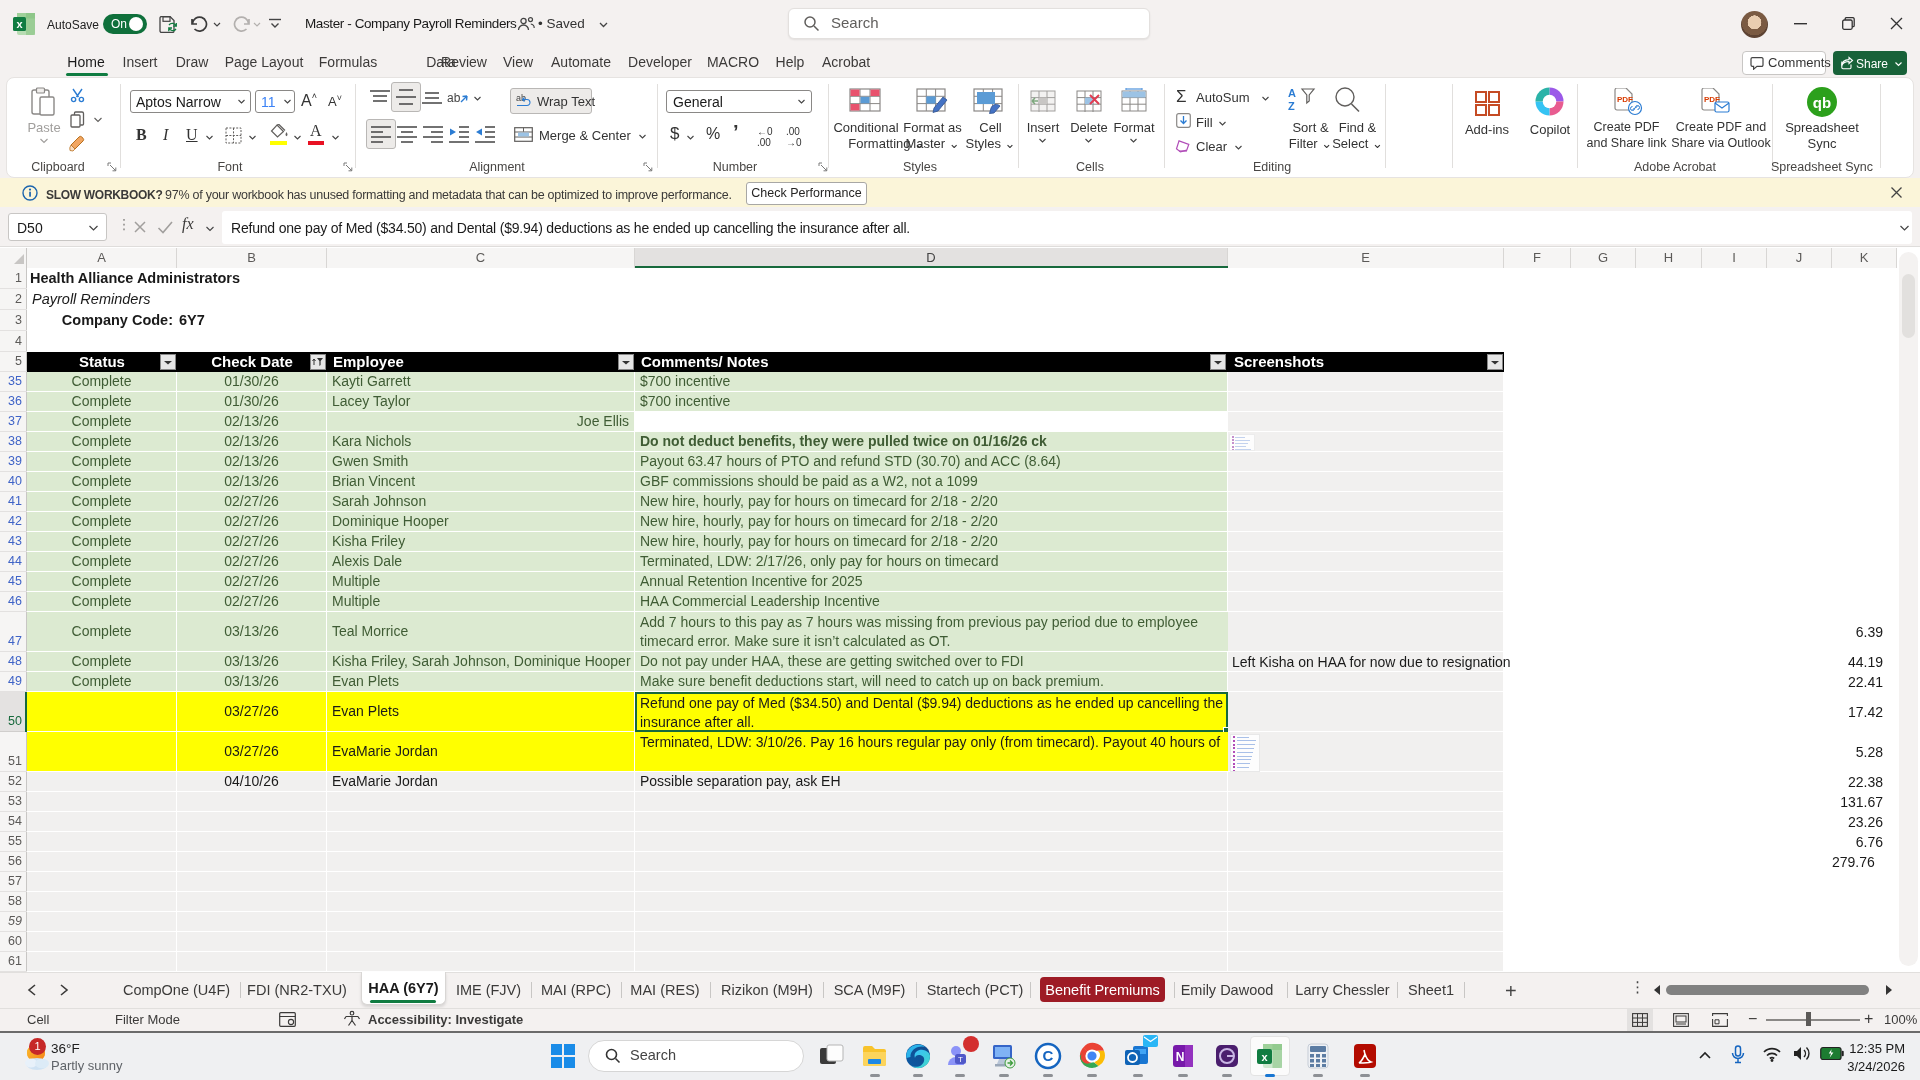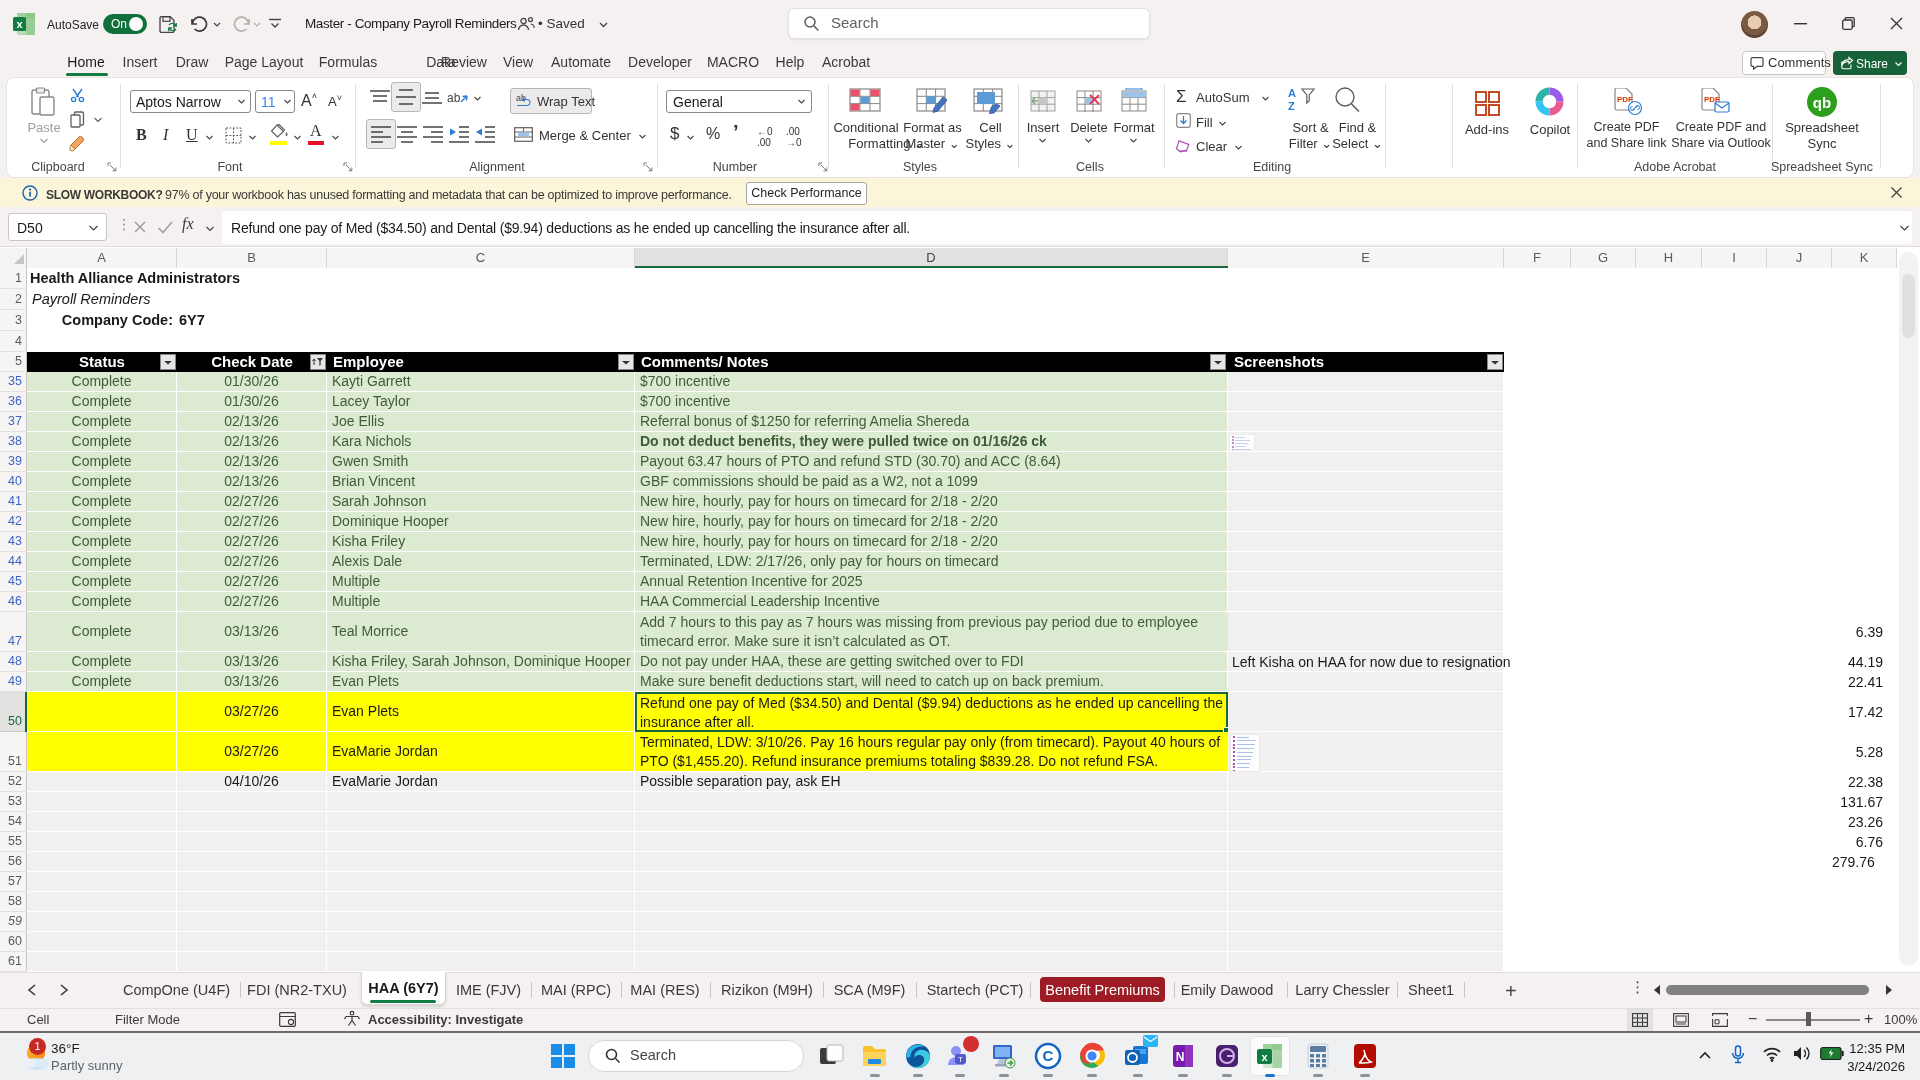--- a/index.html
+++ b/index.html
@@ -574,22 +574,21 @@
 <div class="abs" style="left:327px;top:124px;width:308px;height:20px;background:#dcead1;border-bottom:1px solid #fff;border-right:1px solid #fff;color:#3f5c34;font-size:14px;white-space:nowrap;overflow:hidden;line-height:19px;text-align:left;padding-left:5px;padding-right:5px;">Kayti Garrett</div>
 <div class="abs" style="left:635px;top:124px;width:593px;height:20px;background:#dcead1;border-bottom:1px solid #fff;border-right:1px solid #fff;color:#3f5c34;font-size:14px;white-space:nowrap;overflow:hidden;line-height:19px;text-align:left;padding-left:5px;padding-right:5px;">$700 incentive</div>
 <div class="abs" style="left:1228px;top:124px;width:276px;height:20px;background:#f1f0ef;border-bottom:1px solid #fff;border-right:1px solid #fff;color:#1a1a1a;font-size:14px;white-space:nowrap;overflow:hidden;line-height:19px;text-align:left;padding-left:5px;padding-right:5px;"></div>
 <div class="abs" style="left:27px;top:144px;width:150px;height:20px;background:#dcead1;border-bottom:1px solid #fff;border-right:1px solid #fff;color:#3f5c34;font-size:14px;white-space:nowrap;overflow:hidden;line-height:19px;text-align:center;padding-left:5px;padding-right:5px;">Complete</div>
 <div class="abs" style="left:177px;top:144px;width:150px;height:20px;background:#dcead1;border-bottom:1px solid #fff;border-right:1px solid #fff;color:#3f5c34;font-size:14px;white-space:nowrap;overflow:hidden;line-height:19px;text-align:center;padding-left:5px;padding-right:5px;">01/30/26</div>
 <div class="abs" style="left:327px;top:144px;width:308px;height:20px;background:#dcead1;border-bottom:1px solid #fff;border-right:1px solid #fff;color:#3f5c34;font-size:14px;white-space:nowrap;overflow:hidden;line-height:19px;text-align:left;padding-left:5px;padding-right:5px;">Lacey Taylor</div>
 <div class="abs" style="left:635px;top:144px;width:593px;height:20px;background:#dcead1;border-bottom:1px solid #fff;border-right:1px solid #fff;color:#3f5c34;font-size:14px;white-space:nowrap;overflow:hidden;line-height:19px;text-align:left;padding-left:5px;padding-right:5px;">$700 incentive</div>
 <div class="abs" style="left:1228px;top:144px;width:276px;height:20px;background:#f1f0ef;border-bottom:1px solid #fff;border-right:1px solid #fff;color:#1a1a1a;font-size:14px;white-space:nowrap;overflow:hidden;line-height:19px;text-align:left;padding-left:5px;padding-right:5px;"></div>
 <div class="abs" style="left:27px;top:164px;width:150px;height:20px;background:#dcead1;border-bottom:1px solid #fff;border-right:1px solid #fff;color:#3f5c34;font-size:14px;white-space:nowrap;overflow:hidden;line-height:19px;text-align:center;padding-left:5px;padding-right:5px;">Complete</div>
 <div class="abs" style="left:177px;top:164px;width:150px;height:20px;background:#dcead1;border-bottom:1px solid #fff;border-right:1px solid #fff;color:#3f5c34;font-size:14px;white-space:nowrap;overflow:hidden;line-height:19px;text-align:center;padding-left:5px;padding-right:5px;">02/13/26</div>
-<div class="abs" style="left:327px;top:164px;width:308px;height:20px;background:#dcead1;border-bottom:1px solid #fff;border-right:1px solid #fff;color:#3f5c34;font-size:14px;white-space:nowrap;overflow:hidden;line-height:19px;text-align:left;padding-left:5px;padding-right:5px;">Joe Ellis</div>
-<div class="abs" style="left:635px;top:164px;width:593px;height:20px;background:#dcead1;border-bottom:1px solid #fff;border-right:1px solid #fff;color:#3f5c34;font-size:14px;white-space:nowrap;overflow:hidden;line-height:19px;text-align:left;padding-left:5px;padding-right:5px;">Referral bonus of $1250 for referring Amelia Shereda</div>
+<div class="abs" style="left:327px;top:164px;width:308px;height:20px;background:#dcead1;border-bottom:1px solid #fff;border-right:1px solid #fff;color:#3f5c34;font-size:14px;white-space:nowrap;overflow:hidden;line-height:19px;text-align:right;padding-left:5px;padding-right:5px;">Joe Ellis</div>
 <div class="abs" style="left:1228px;top:164px;width:276px;height:20px;background:#f1f0ef;border-bottom:1px solid #fff;border-right:1px solid #fff;color:#1a1a1a;font-size:14px;white-space:nowrap;overflow:hidden;line-height:19px;text-align:left;padding-left:5px;padding-right:5px;"></div>
 <div class="abs" style="left:27px;top:184px;width:150px;height:20px;background:#dcead1;border-bottom:1px solid #fff;border-right:1px solid #fff;color:#3f5c34;font-size:14px;white-space:nowrap;overflow:hidden;line-height:19px;text-align:center;padding-left:5px;padding-right:5px;">Complete</div>
 <div class="abs" style="left:177px;top:184px;width:150px;height:20px;background:#dcead1;border-bottom:1px solid #fff;border-right:1px solid #fff;color:#3f5c34;font-size:14px;white-space:nowrap;overflow:hidden;line-height:19px;text-align:center;padding-left:5px;padding-right:5px;">02/13/26</div>
 <div class="abs" style="left:327px;top:184px;width:308px;height:20px;background:#dcead1;border-bottom:1px solid #fff;border-right:1px solid #fff;color:#3f5c34;font-size:14px;white-space:nowrap;overflow:hidden;line-height:19px;text-align:left;padding-left:5px;padding-right:5px;">Kara Nichols</div>
 <div class="abs" style="left:635px;top:184px;width:593px;height:20px;background:#dcead1;border-bottom:1px solid #fff;border-right:1px solid #fff;color:#3f5c34;font-size:14px;font-weight:bold;white-space:nowrap;overflow:hidden;line-height:19px;text-align:left;padding-left:5px;padding-right:5px;">Do not deduct benefits, they were pulled twice on 01/16/26 ck</div>
 <div class="abs" style="left:1228px;top:184px;width:276px;height:20px;background:#f1f0ef;border-bottom:1px solid #fff;border-right:1px solid #fff;color:#1a1a1a;font-size:14px;white-space:nowrap;overflow:hidden;line-height:19px;text-align:left;padding-left:5px;padding-right:5px;"></div>
 <div class="abs" style="left:27px;top:204px;width:150px;height:20px;background:#dcead1;border-bottom:1px solid #fff;border-right:1px solid #fff;color:#3f5c34;font-size:14px;white-space:nowrap;overflow:hidden;line-height:19px;text-align:center;padding-left:5px;padding-right:5px;">Complete</div>
 <div class="abs" style="left:177px;top:204px;width:150px;height:20px;background:#dcead1;border-bottom:1px solid #fff;border-right:1px solid #fff;color:#3f5c34;font-size:14px;white-space:nowrap;overflow:hidden;line-height:19px;text-align:center;padding-left:5px;padding-right:5px;">02/13/26</div>
 <div class="abs" style="left:327px;top:204px;width:308px;height:20px;background:#dcead1;border-bottom:1px solid #fff;border-right:1px solid #fff;color:#3f5c34;font-size:14px;white-space:nowrap;overflow:hidden;line-height:19px;text-align:left;padding-left:5px;padding-right:5px;">Gwen Smith</div>
 <div class="abs" style="left:635px;top:204px;width:593px;height:20px;background:#dcead1;border-bottom:1px solid #fff;border-right:1px solid #fff;color:#3f5c34;font-size:14px;white-space:nowrap;overflow:hidden;line-height:19px;text-align:left;padding-left:5px;padding-right:5px;">Payout 63.47 hours of PTO and refund STD (30.70) and ACC (8.64)</div>
@@ -653,21 +652,20 @@
 <div class="abs" style="left:635px;top:444px;width:593px;height:40px;background:#ffff00;border:2px solid #17693c;"></div>
 <div class="abs" style="left:640px;top:446px;height:19px;line-height:19px;color:#1a1a1a;font-size:14px;white-space:nowrap;">Refund one pay of Med ($34.50) and Dental ($9.94) deductions as he ended up cancelling the</div>
 <div class="abs" style="left:640px;top:465px;height:19px;line-height:19px;color:#1a1a1a;font-size:14px;white-space:nowrap;">insurance after all.</div>
 <div class="abs" style="left:1223px;top:479px;width:8px;height:8px;background:#17693c;border:1px solid #fff;"></div>
 <div class="abs" style="left:1228px;top:444px;width:276px;height:40px;background:#f1f0ef;border-bottom:1px solid #fff;border-right:1px solid #fff;color:#1a1a1a;font-size:14px;white-space:nowrap;overflow:hidden;line-height:39px;text-align:left;padding-left:5px;padding-right:5px;"></div>
 <div class="abs" style="left:27px;top:484px;width:150px;height:40px;background:#ffff00;border-bottom:1px solid #fff;border-right:1px solid #fff;color:#1a1a1a;font-size:14px;white-space:nowrap;overflow:hidden;line-height:39px;text-align:left;padding-left:5px;padding-right:5px;"></div>
 <div class="abs" style="left:177px;top:484px;width:150px;height:40px;background:#ffff00;border-bottom:1px solid #fff;border-right:1px solid #fff;color:#1a1a1a;font-size:14px;white-space:nowrap;overflow:hidden;line-height:39px;text-align:center;padding-left:5px;padding-right:5px;">03/27/26</div>
 <div class="abs" style="left:327px;top:484px;width:308px;height:40px;background:#ffff00;border-bottom:1px solid #fff;border-right:1px solid #fff;color:#1a1a1a;font-size:14px;white-space:nowrap;overflow:hidden;line-height:39px;text-align:left;padding-left:5px;padding-right:5px;">EvaMarie Jordan</div>
 <div class="abs" style="left:635px;top:484px;width:593px;height:40px;background:#ffff00;border-bottom:1px solid #fff;"></div>
 <div class="abs" style="left:640px;top:485px;height:19px;line-height:19px;color:#1a1a1a;font-size:14px;white-space:nowrap;">Terminated, LDW: 3/10/26. Pay 16 hours regular pay only (from timecard). Payout 40 hours of</div>
-<div class="abs" style="left:640px;top:504px;height:19px;line-height:19px;color:#1a1a1a;font-size:14px;white-space:nowrap;">PTO ($1,455.20). Refund insurance premiums totaling $839.28. Do not refund FSA.</div>
 <div class="abs" style="left:1228px;top:484px;width:276px;height:40px;background:#f1f0ef;border-bottom:1px solid #fff;border-right:1px solid #fff;color:#1a1a1a;font-size:14px;white-space:nowrap;overflow:hidden;line-height:39px;text-align:left;padding-left:5px;padding-right:5px;"></div>
 <div class="abs" style="left:1230px;top:486px;width:30px;height:38px;background:#fdfdfd;border:1px solid #e8e8e8;overflow:hidden;">
       <div class="abs" style="left:2px;top:1.0px;width:2px;height:2px;background:#b14db8;"></div>
       <div class="abs" style="left:6px;top:1.5px;width:12px;height:1px;background:#a9c0e8;"></div>
       <div class="abs" style="left:2px;top:4.8px;width:2px;height:2px;background:#b14db8;"></div>
       <div class="abs" style="left:6px;top:5.3px;width:19px;height:1px;background:#a9c0e8;"></div>
       <div class="abs" style="left:2px;top:8.6px;width:2px;height:2px;background:#b14db8;"></div>
       <div class="abs" style="left:6px;top:9.1px;width:18px;height:1px;background:#a9c0e8;"></div>
       <div class="abs" style="left:2px;top:12.399999999999999px;width:2px;height:2px;background:#b14db8;"></div>
       <div class="abs" style="left:6px;top:12.899999999999999px;width:17px;height:1px;background:#a9c0e8;"></div>

